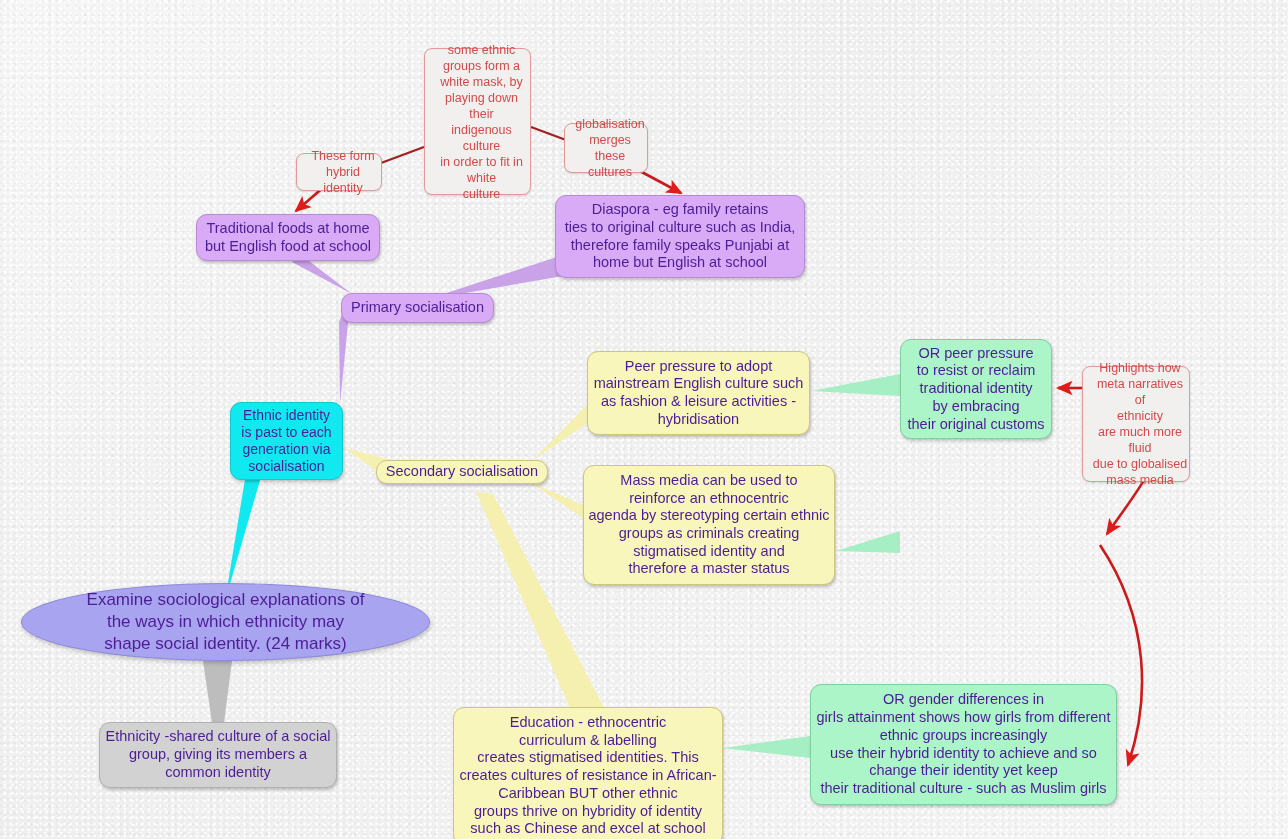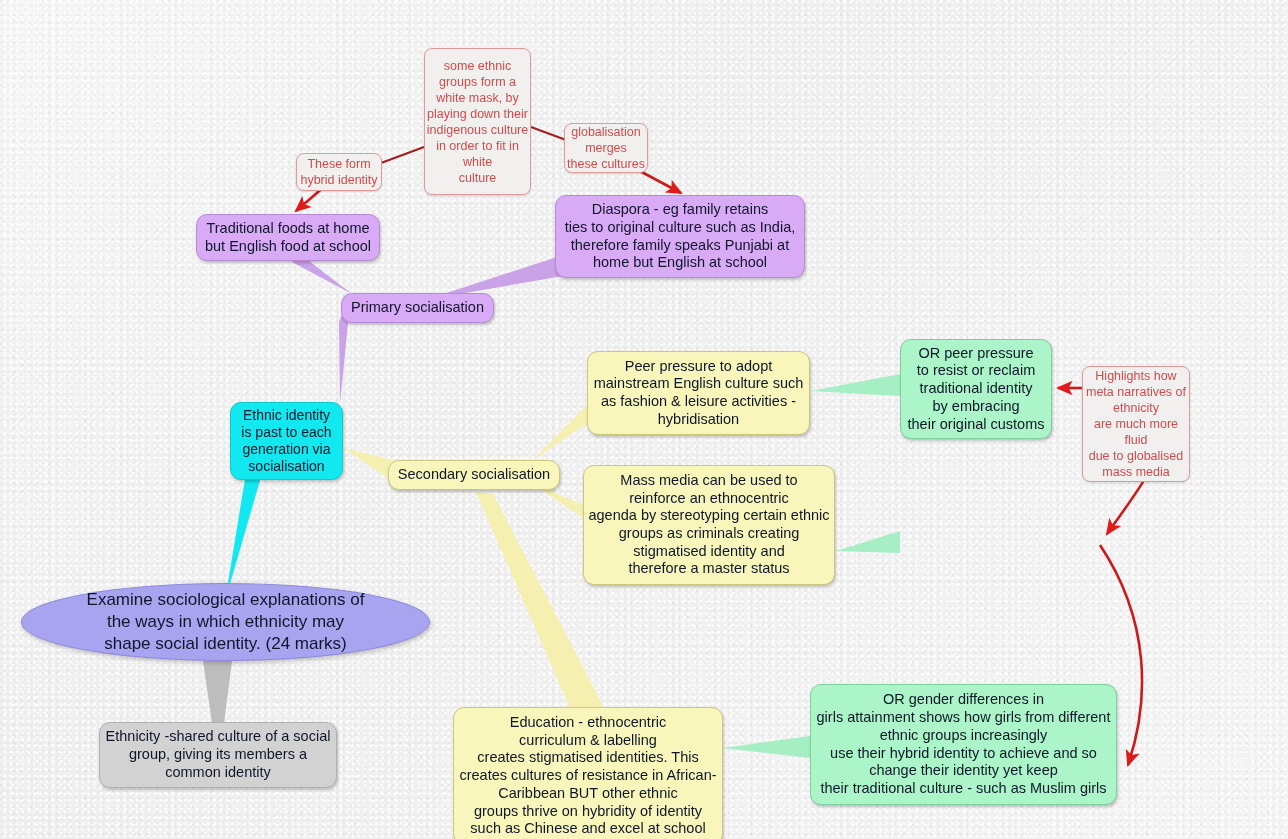--- a/index.html
+++ b/index.html
@@ -31,21 +31,21 @@
     height: 839px;
     pointer-events: none;
   }
   .node {
     position: absolute;
     box-sizing: border-box;
     display: flex;
     align-items: center;
     justify-content: center;
     text-align: center;
-    color: #0f172a;
+    color: #4c1d95;
     line-height: 1.22;
     white-space: pre-line;
     z-index: 5;
   }
   .rbox {
     border-radius: 11px;
     box-shadow: 1px 2px 3px rgba(0,0,0,0.22);
   }
   .n-purple {
     background: #d9aaf5;
@@ -73,20 +73,21 @@
     font-size: 14.5px;
   }
   .n-red {
     background: #f2f0ef;
     border: 1px solid #e09a9a;
     color: #d24a4a;
     font-size: 12.5px;
     border-radius: 8px;
     line-height: 1.28;
     box-shadow: 0 1px 2px rgba(0,0,0,0.12);
+    padding-left: 8px;
   }
   .n-ellipse {
     background: #a9a4ef;
     border: 1px solid #8d88dd;
     border-radius: 50%;
     font-size: 17px;
     line-height: 1.3;
     box-shadow: 1px 2px 4px rgba(0,0,0,0.22);
   }
 </style>
@@ -163,21 +164,21 @@
 therefore family speaks Punjabi at
 home but English at school</div>
 
   <div class="node rbox n-purple" style="left:341px; top:293px; width:153px; height:30px;">Primary socialisation</div>
 
   <div class="node rbox n-cyan" style="left:230px; top:402px; width:113px; height:78px;">Ethnic identity
 is past to each
 generation via
 socialisation</div>
 
-  <div class="node rbox n-yellow" style="left:388px; top:460px; width:172px; height:30px;">Secondary socialisation</div>
+  <div class="node rbox n-yellow" style="left:376px; top:460px; width:172px; height:24px;">Secondary socialisation</div>
 
   <div class="node rbox n-yellow" style="left:587px; top:351px; width:223px; height:84px;">Peer pressure to adopt
 mainstream English culture such
 as fashion &amp; leisure activities -
 hybridisation</div>
 
   <div class="node rbox n-yellow" style="left:583px; top:465px; width:252px; height:120px;">Mass media can be used to
 reinforce an ethnocentric
 agenda by stereotyping certain ethnic
 groups as criminals creating

